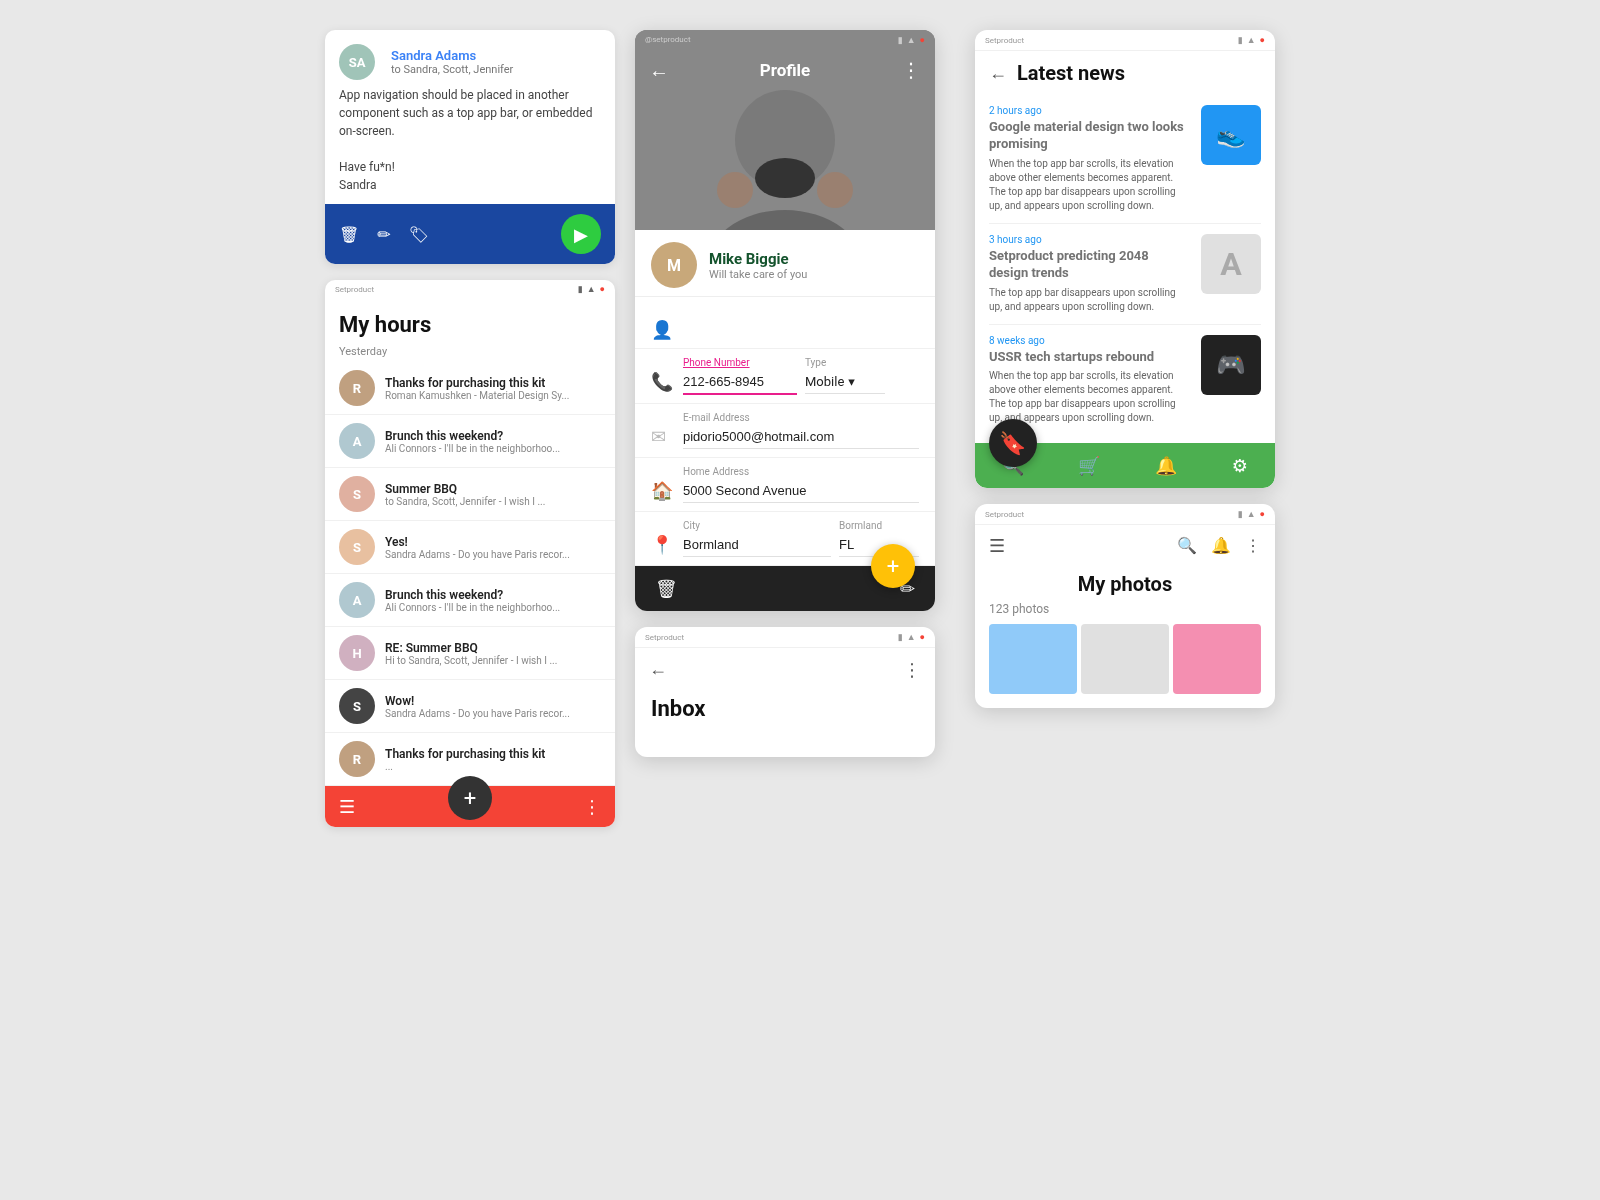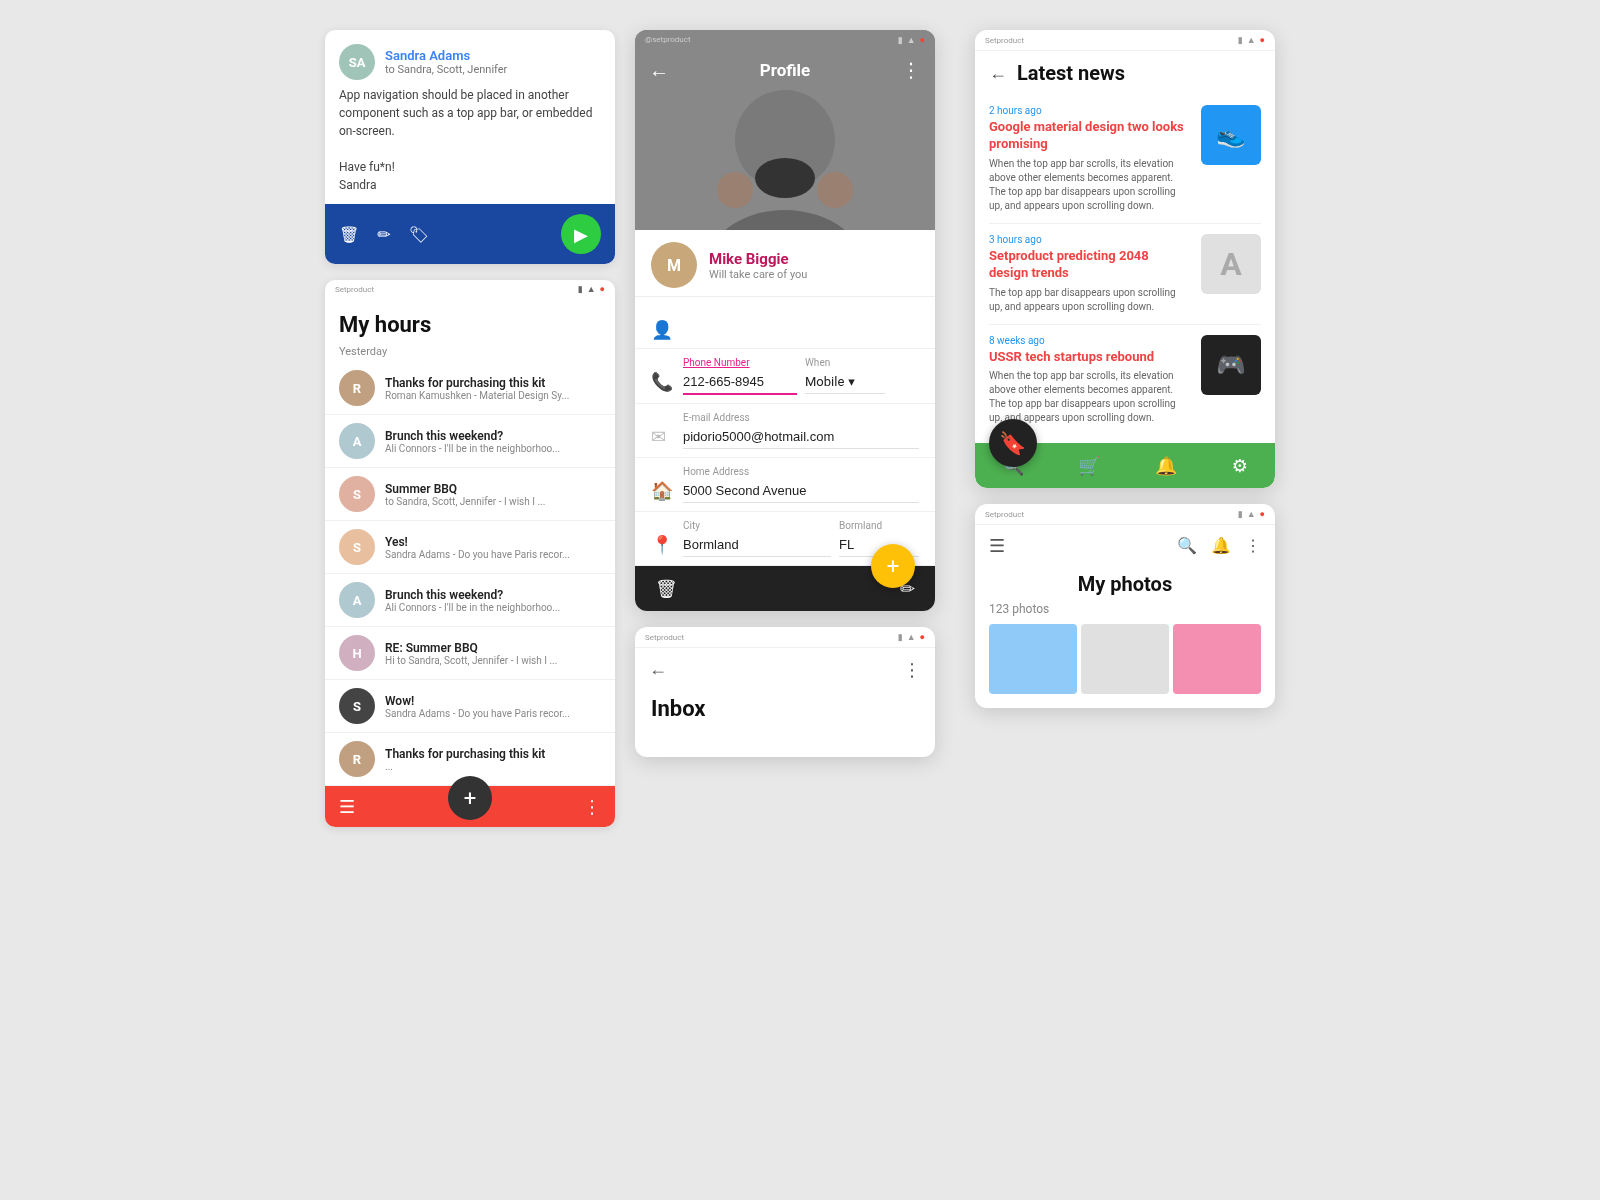--- a/index.html
+++ b/index.html
@@ -49,21 +49,21 @@
     .email-top-card {
       background: #fff;
       border-radius: 10px;
       box-shadow: 0 2px 10px rgba(0,0,0,0.1);
       overflow: hidden;
       padding-bottom: 0;
     }
     .email-top-header {
       display: flex;
       align-items: center;
-      gap: 10px;
+      gap: 16px;
       padding: 14px 14px 6px;
     }
     .sender-info .sender-name { font-size: 13px; font-weight: 600; color: #3b82f6; }
     .sender-info .sender-to { font-size: 11px; color: #777; }
     .email-body { padding: 0 14px 10px; font-size: 12px; color: #444; line-height: 1.5; }
     .email-actions {
       background: #1a47a0;
       display: flex;
       align-items: center;
       justify-content: space-between;
@@ -141,21 +141,21 @@
       box-shadow: 0 4px 20px rgba(0,0,0,0.15);
       overflow: hidden;
     }
     .profile-user-info {
       display: flex;
       align-items: center;
       gap: 12px;
       padding: 12px 16px 8px;
       border-bottom: 1px solid #eee;
     }
-    .profile-user-info .user-name { font-size: 15px; font-weight: 700; color: #be185d; }
+    .profile-user-info .user-name { font-size: 15px; font-weight: 700; color: #14532d; }
     .profile-user-info .user-subtitle { font-size: 11px; color: #888; }
     .profile-fields { padding: 0 0 0 0; }
     .field-row {
       display: flex;
       align-items: flex-start;
       padding: 8px 16px;
       border-bottom: 1px solid #f0f0f0;
       gap: 12px;
     }
     .field-icon { color: #bbb; font-size: 18px; padding-top: 14px; flex-shrink: 0; width: 20px; }
@@ -285,21 +285,21 @@
     .news-item {
       display: flex;
       gap: 10px;
       padding: 10px 0;
       border-bottom: 1px solid #f0f0f0;
       align-items: flex-start;
     }
     .news-item:last-child { border-bottom: none; }
     .news-text { flex: 1; }
     .news-time { font-size: 10px; color: #2196f3; margin-bottom: 3px; }
-    .news-headline { font-size: 13px; font-weight: 700; color: #ef4444; line-height: 1.3; margin-bottom: 4px; }
+    .news-headline { font-size: 13px; font-weight: 700; color: #737373; line-height: 1.3; margin-bottom: 4px; }
     .news-body { font-size: 10px; color: #666; line-height: 1.4; }
     .news-thumb {
       width: 60px; height: 60px;
       border-radius: 6px;
       flex-shrink: 0;
       display: flex;
       align-items: center;
       justify-content: center;
       font-size: 24px;
       overflow: hidden;
@@ -550,21 +550,21 @@
       </div>
 
       <div class="field-row-inline">
         <div class="field-icon">📞</div>
         <div class="field-group">
           <div class="field-content field-highlighted">
             <div class="field-label">Phone Number</div>
             <input class="field-input" type="text" value="212-665-8945" style="">
           </div>
           <div class="field-content" style="width:80px;flex-shrink:0;">
-            <div class="field-label">When</div>
+            <div class="field-label">Type</div>
             <div class="type-select">
               <span>Mobile</span>
               <span>▾</span>
             </div>
           </div>
         </div>
       </div>
 
       <div class="field-row">
         <div class="field-icon">✉</div>

